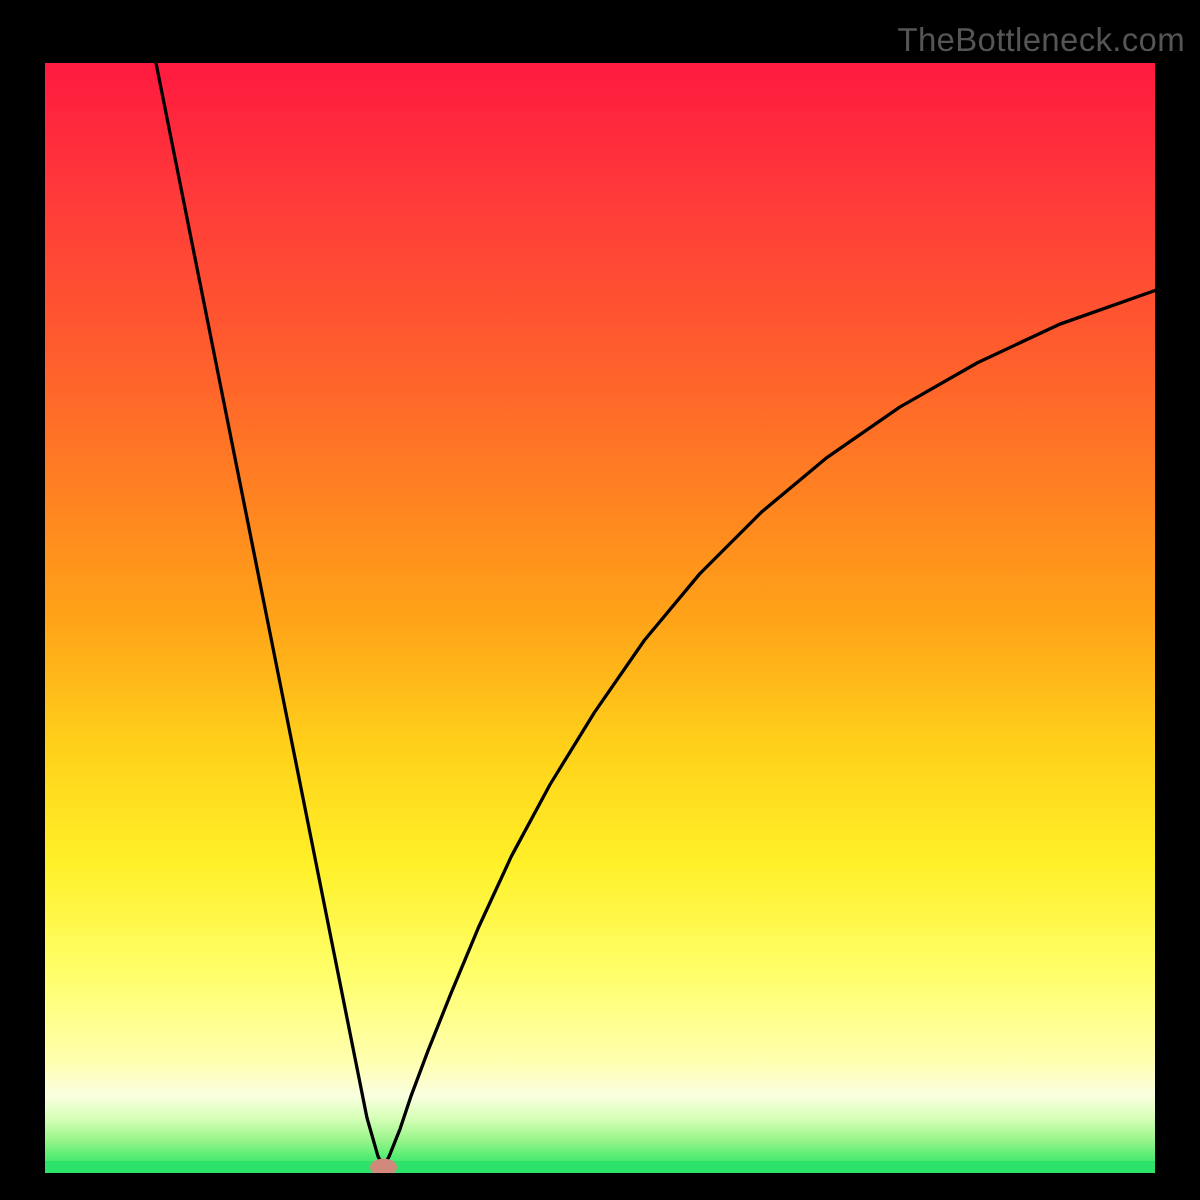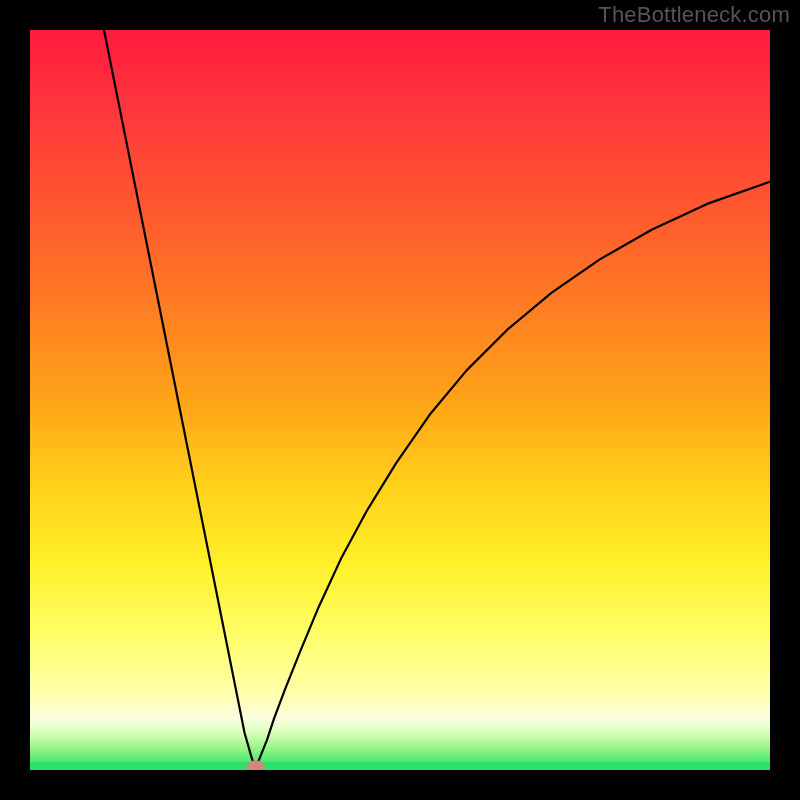--- a/index.html
+++ b/index.html
@@ -7,21 +7,21 @@
     padding: 0;
     width: 800px;
     height: 800px;
     background: #000;
     overflow: hidden;
     font-family: Arial, Helvetica, sans-serif;
   }
   .frame {
     position: absolute;
     left: 0;
-    top: 0;
+    top: 12px;
     width: 800px;
     height: 640px;
     background: #000;
   }
   .attribution {
     position: absolute;
     top: 2px;
     right: 10px;
     color: #555;
     font-size: 22px;

